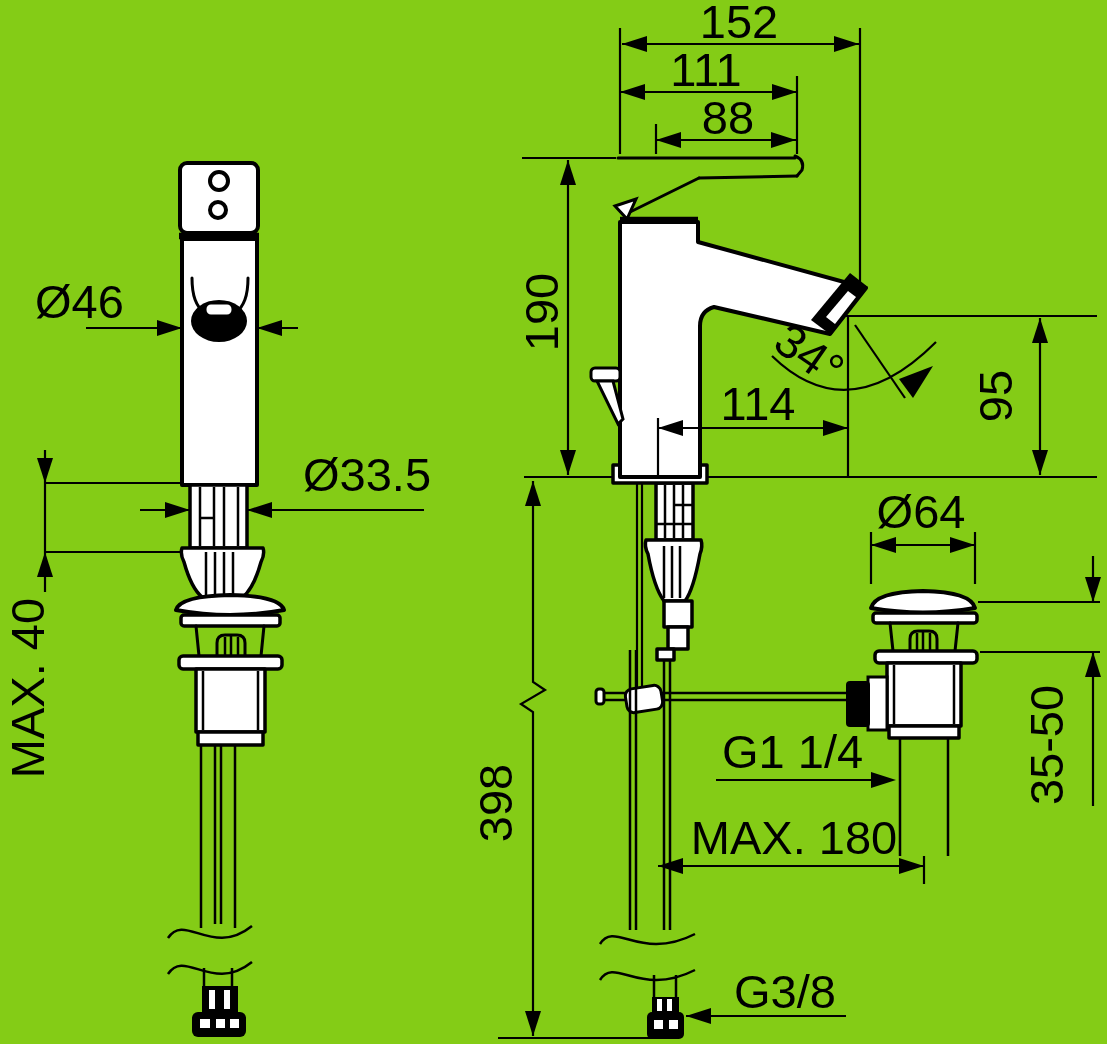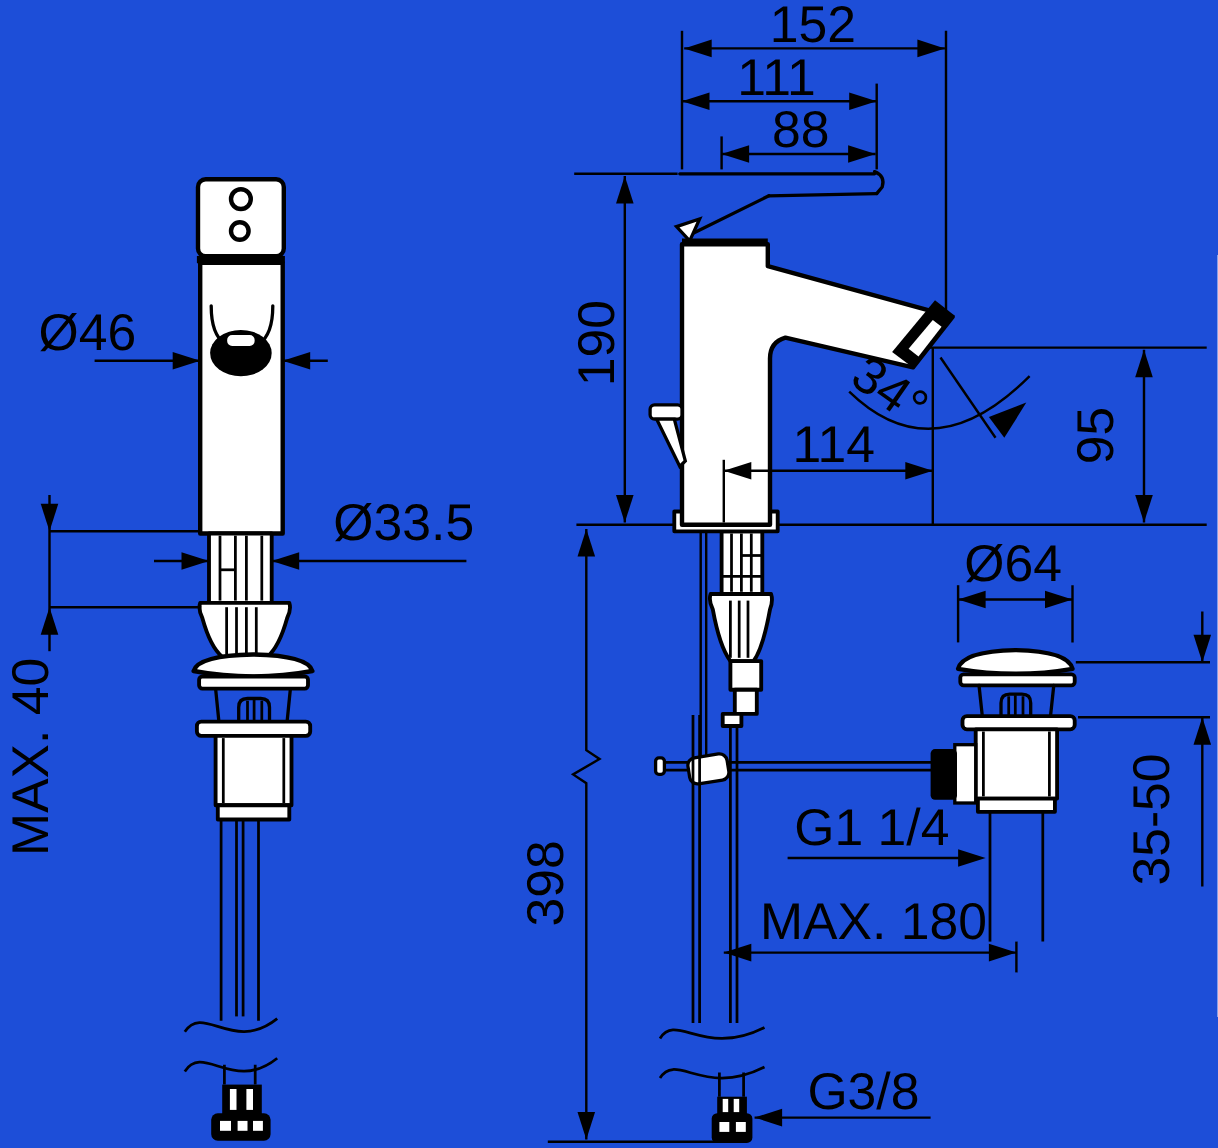--- a/index.html
+++ b/index.html
@@ -1,16 +1,16 @@
 <!DOCTYPE html>
 <html><head>
 <meta charset="utf-8">
 <style>
   html,body{margin:0;padding:0;background:#ffffff;}
-  .canvas{width:1107px;height:1044px;position:relative;background:#1d4ed8;overflow:hidden;text-align:right;}
+  .canvas{width:1107px;height:1044px;position:relative;background:#84cc16;overflow:hidden;text-align:right;}
   svg{display:block;}
   .ol{fill:#ffffff;stroke:#000000;stroke-width:3.5;stroke-linejoin:round;}
   .ol4{fill:#ffffff;stroke:#000000;stroke-width:4;stroke-linejoin:round;}
   .ln{stroke:#000000;stroke-width:3;fill:none;stroke-linecap:round;}
   .ln2{stroke:#000000;stroke-width:2.5;fill:none;}
   .thin{stroke:#000000;stroke-width:2.2;fill:none;}
   .thick{stroke:#000000;stroke-width:6.5;fill:none;}
   .ar{fill:#000000;stroke:none;}
   .blk{fill:#000000;stroke:none;}
   .wht{fill:#ffffff;stroke:#000000;stroke-width:3;}

